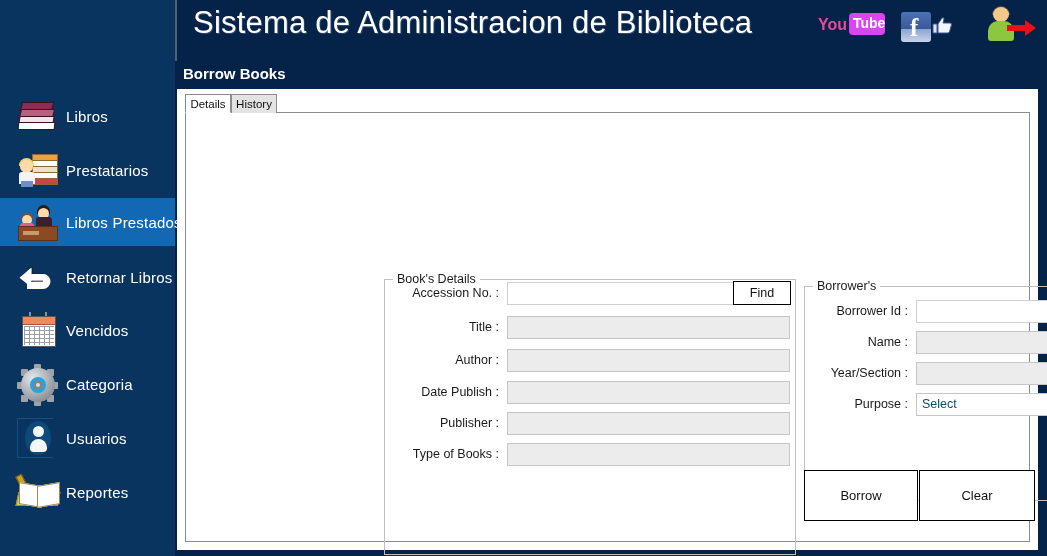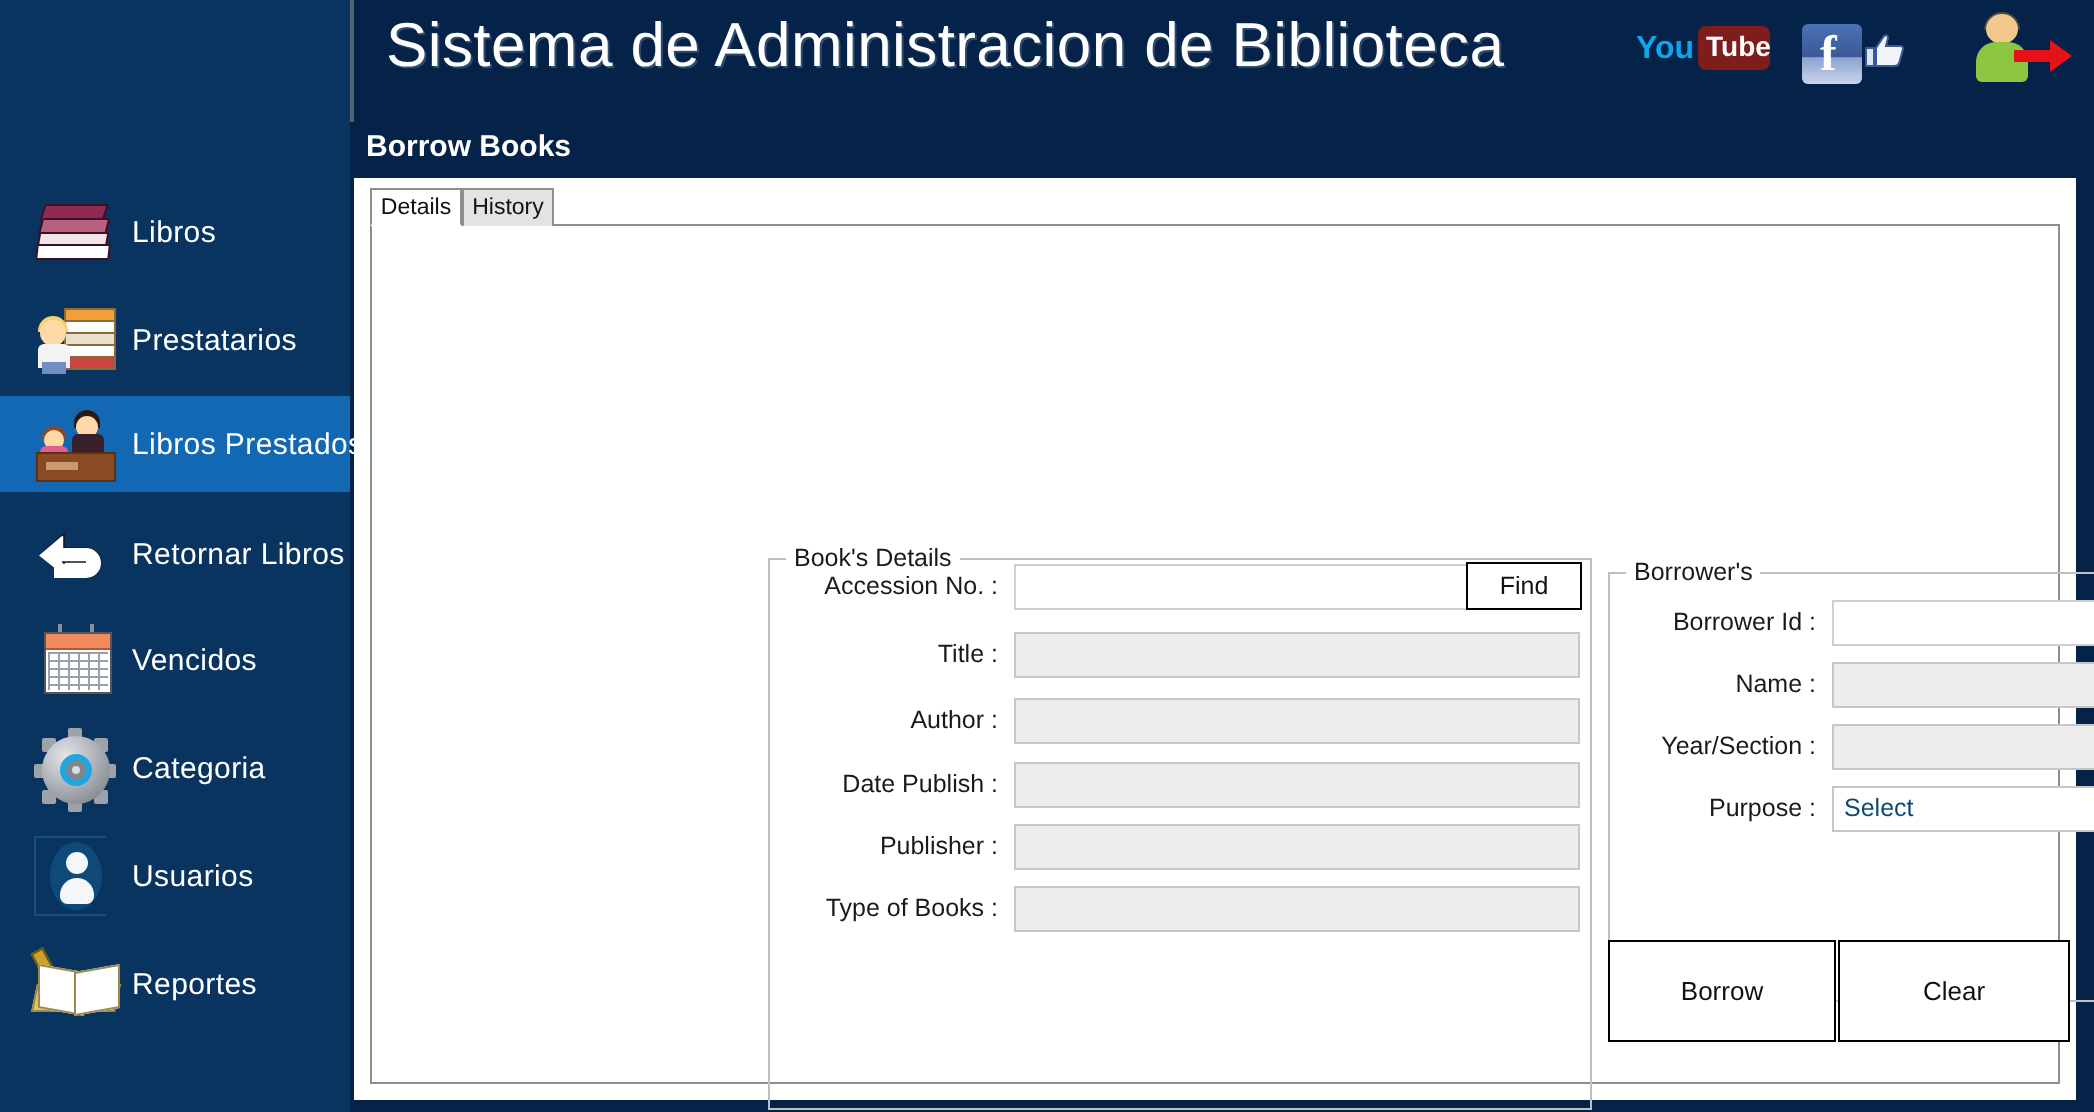--- a/index.html
+++ b/index.html
@@ -144,22 +144,22 @@
     letter-spacing: .2px;
     text-shadow: 1px 1px 0 #2f4b6e;
     white-space: nowrap;
   }
   .social {
     position: absolute;
     top: 12px;
   }
   
   #yt { left: 641px; width: 68px; height: 26px; }
-  #yt .ytxt { position:absolute; left:0; top:4px; color:#0ea5e9; font-size:16px; font-weight:bold; font-family:"Liberation Sans",sans-serif; }
-  #yt .ybox { position:absolute; left:31px; top:1px; width:36px; height:22px; background:#7f1d1d; border-radius:4px; }
+  #yt .ytxt { position:absolute; left:0; top:4px; color:#ec4899; font-size:16px; font-weight:bold; font-family:"Liberation Sans",sans-serif; }
+  #yt .ybox { position:absolute; left:31px; top:1px; width:36px; height:22px; background:#d946ef; border-radius:4px; }
   #yt .ybox span { position:absolute; left:4px; top:2px; color:#fff; font-size:14px; font-weight:bold; font-family:"Liberation Sans",sans-serif;}
   
   #fb { left: 724px; width: 56px; height: 30px; }
   #fb .sq { position:absolute; left:0; top:0; width:30px; height:30px; border-radius:3px;
             background: linear-gradient(#4a72b5 0%, #3b5998 55%, #8ba3d0 56%, #c8d4ea 100%); }
   #fb .f { position:absolute; left:9px; top:2px; color:#ffffff; font-size:25px; font-weight:bold; font-family:"Liberation Serif", serif; line-height:28px; }
   #fb .thumb { position:absolute; left:30px; top:5px; width:22px; height:17px; }
   
   #lo { left: 810px; width: 50px; height: 38px; top: 6px; }
   #lo .head { position:absolute; left:6px; top:1px; width:16px; height:15px; border-radius:50%; background:#f3c98b; }

